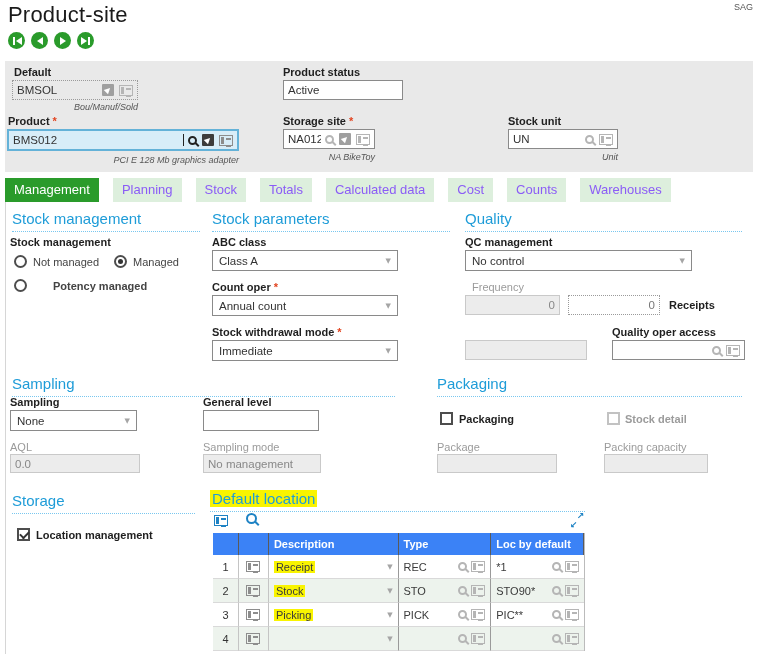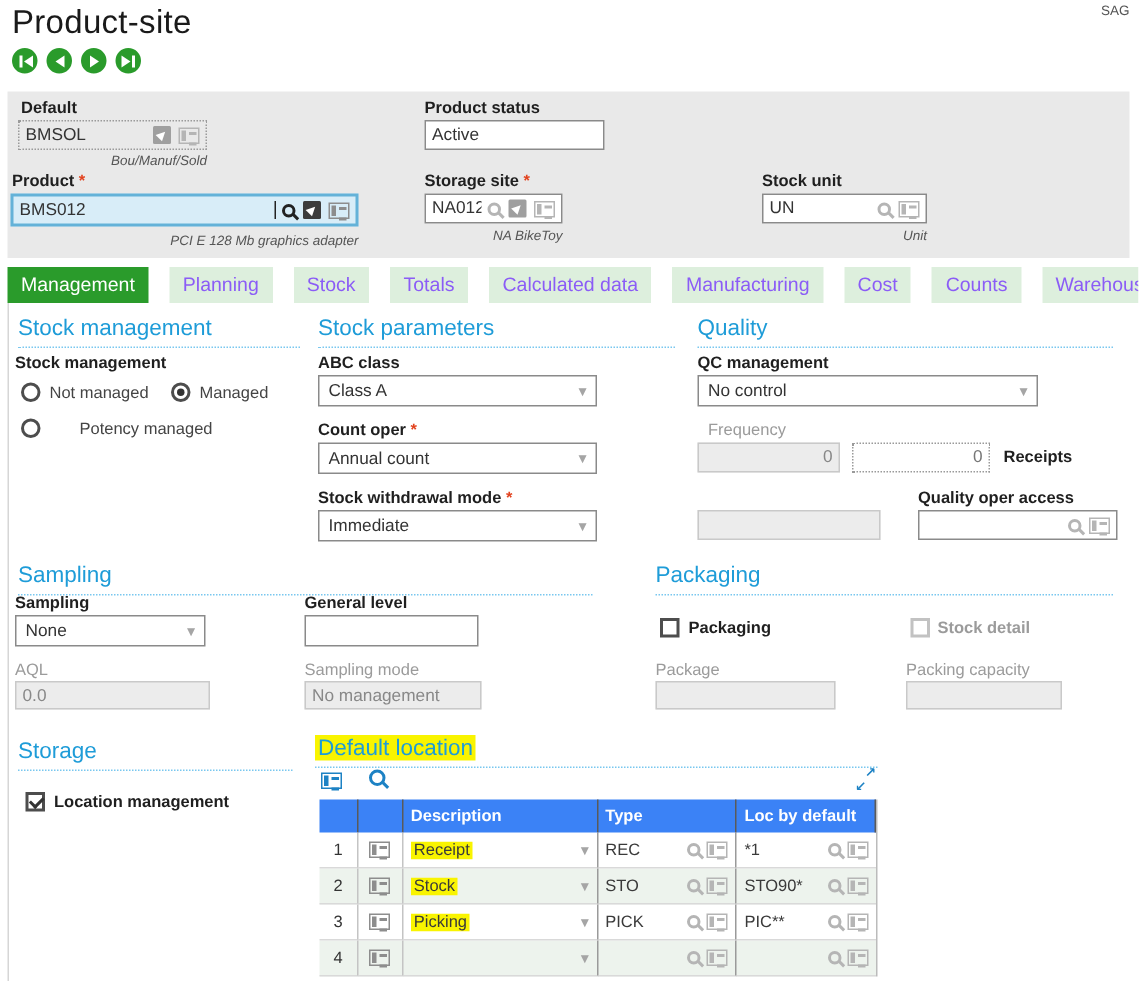--- a/index.html
+++ b/index.html
@@ -155,36 +155,35 @@
       </span>
   </div>
   <div class="hint" style="left:508px;top:152px;width:110px;">Unit</div>
 
   <div class="tabs">
     <div class="tab active">Management</div>
     <div class="tab">Planning</div>
     <div class="tab">Stock</div>
     <div class="tab">Totals</div>
     <div class="tab">Calculated data</div>
-    <div class="tab">Manufacturing</div>
     <div class="tab">Cost</div>
     <div class="tab">Counts</div>
     <div class="tab">Warehouses</div>
   </div>
 
   <div class="vline"></div>
 
   <div class="shead" style="left:12px;top:210px;width:188px;">Stock management</div>
   <div class="lbl" style="left:10px;top:236px;">Stock management</div>
   <span class="radio" style="left:14px;top:255px;"></span>
   <div class="lbl" style="left:33px;top:256px;font-weight:normal;color:#444;">Not managed</div>
   <span class="radio on" style="left:114px;top:255px;"></span>
   <div class="lbl" style="left:133px;top:256px;font-weight:normal;color:#444;">Managed</div>
   <span class="radio" style="left:14px;top:279px;"></span>
-  <div class="lbl" style="left:33px;top:280px;font-weight:normal;color:#444;padding-left:20px;">Potency managed</div>
+  <div class="lbl" style="left:33px;top:280px;font-weight:bold;color:#444;padding-left:20px;">Potency managed</div>
 
   <div class="shead" style="left:212px;top:210px;width:238px;">Stock parameters</div>
   <div class="lbl" style="left:212px;top:236px;">ABC class</div>
   <div class="sel" style="left:212px;top:250px;width:186px;">
     <span class="txt">Class A</span>
       <span class="caret">▼</span>
   </div>
   <div class="lbl" style="left:212px;top:281px;"><span>Count oper</span><span class="req">*</span></div>
   <div class="sel" style="left:212px;top:295px;width:186px;">
     <span class="txt">Annual count</span>

